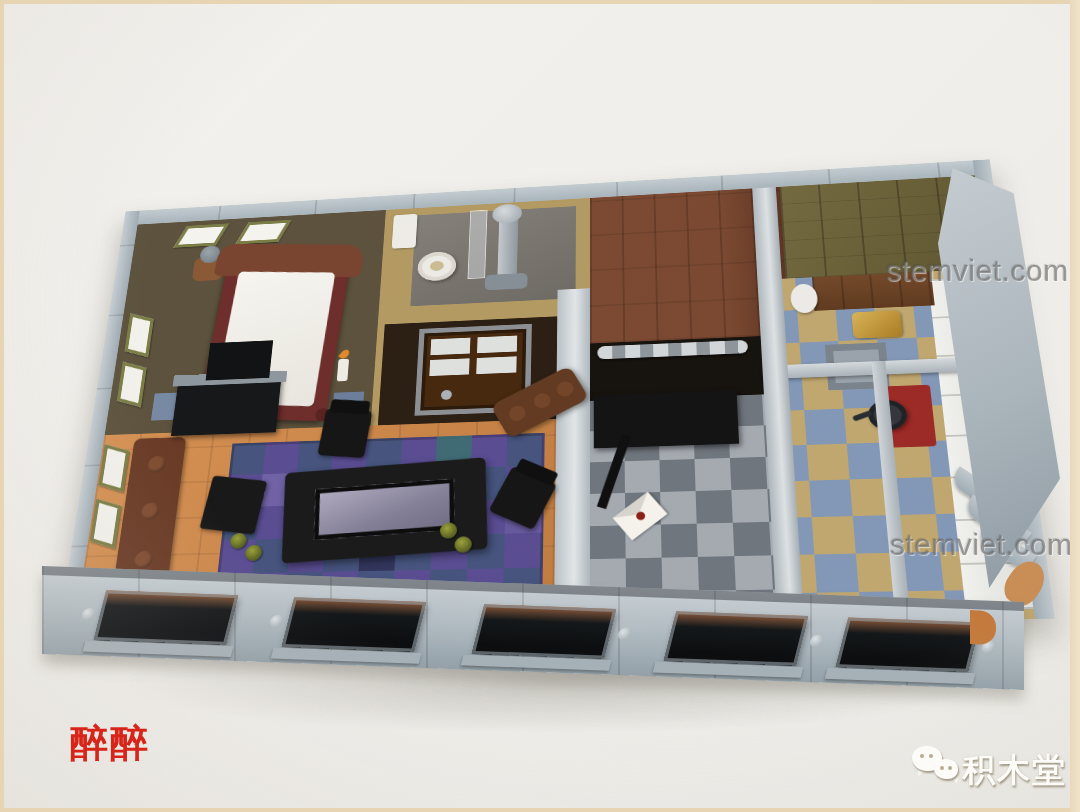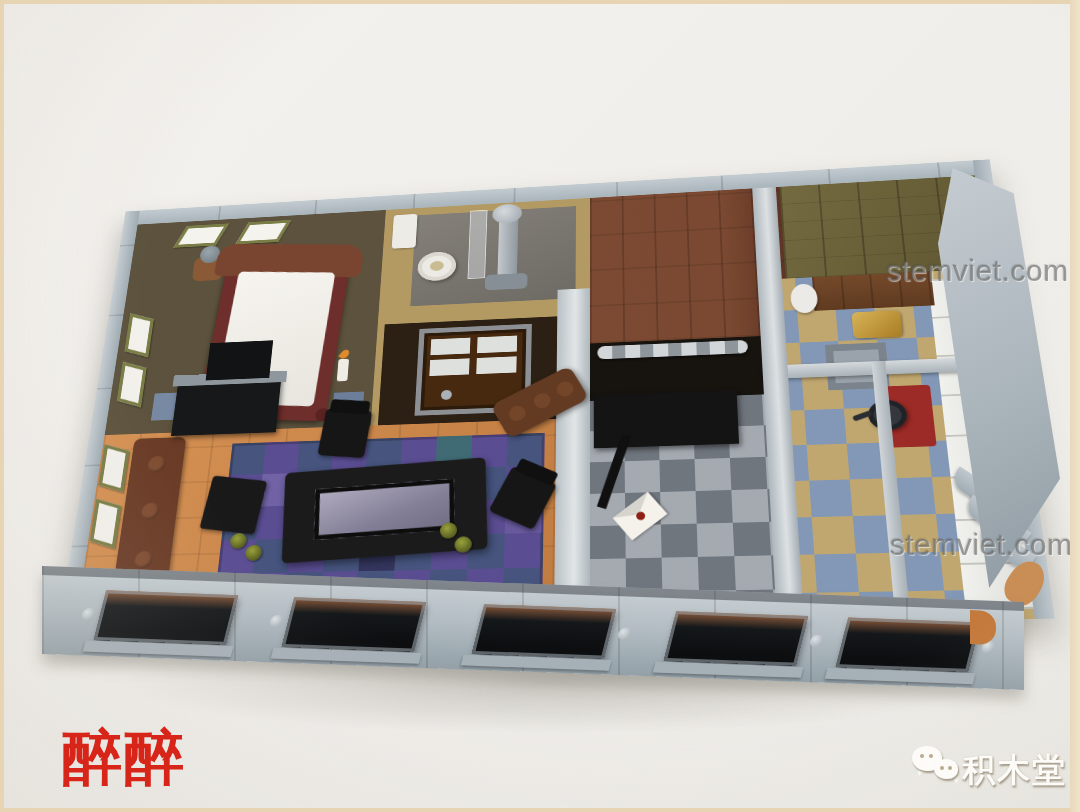--- a/index.html
+++ b/index.html
@@ -156,21 +156,21 @@
   .peek-tan { position:absolute; left:1008px; top:560px; width:34px; height:46px; background:#c98e55; border-radius:50% 50% 40% 40%; transform:rotate(33deg); z-index:4; }
 
   .ground-shadow { position:absolute; left:110px; top:648px; width:880px; height:86px; z-index:1;
     background:radial-gradient(ellipse at 50% 40%, rgba(95,90,80,.28), rgba(95,90,80,0) 70%); }
 
   
   .wm-site { position:absolute; z-index:50; font-size:30px; letter-spacing:.5px; color:rgba(105,105,105,.62);
     text-shadow:1px 1px 1px rgba(255,255,255,.55), -1px -1px 1px rgba(60,60,60,.25); }
   .wm-site.upper { left:886px; top:254px; }
   .wm-site.lower { left:890px; top:528px; }
-  .wm-stamp { position:absolute; z-index:50; left:62px; top:718px; font-size:60px; font-weight:900; color:#d8251a; letter-spacing:2px; font-family:"DejaVu Sans","Liberation Sans",sans-serif; }
+  .wm-stamp { position:absolute; z-index:50; left:70px; top:718px; font-size:38px; font-weight:900; color:#d8251a; letter-spacing:2px; font-family:"DejaVu Sans","Liberation Sans",sans-serif; }
   .wm-brand { position:absolute; z-index:50; left:962px; top:748px; font-size:33px; font-weight:bold; color:#fcfbf8; letter-spacing:2px;
     text-shadow:1px 2px 2px rgba(150,140,120,.85), 0 0 1px rgba(150,140,120,.6); font-family:"DejaVu Sans","Liberation Sans",sans-serif; }
   .wechat-icon { position:absolute; z-index:50; left:912px; top:746px; width:50px; height:42px; }
   .bubble { position:absolute; background:#fcfbf8; border-radius:50% 50% 46% 54%; box-shadow:1px 2px 2px rgba(150,140,120,.85); }
   .bubble.big { left:0; top:0; width:30px; height:25px; }
   .bubble.small { left:22px; top:13px; width:24px; height:20px; }
   .bubble-tail { position:absolute; width:0; height:0; border-style:solid; }
   .tail-big { left:4px; top:22px; border-width:8px 4px 0 4px; border-color:#fcfbf8 transparent transparent transparent; transform:rotate(18deg); }
   .tail-small { left:40px; top:30px; border-width:7px 4px 0 4px; border-color:#fcfbf8 transparent transparent transparent; transform:rotate(-14deg); }
   .eye { position:absolute; width:4px; height:4px; border-radius:50%; background:#b9ab92; }

